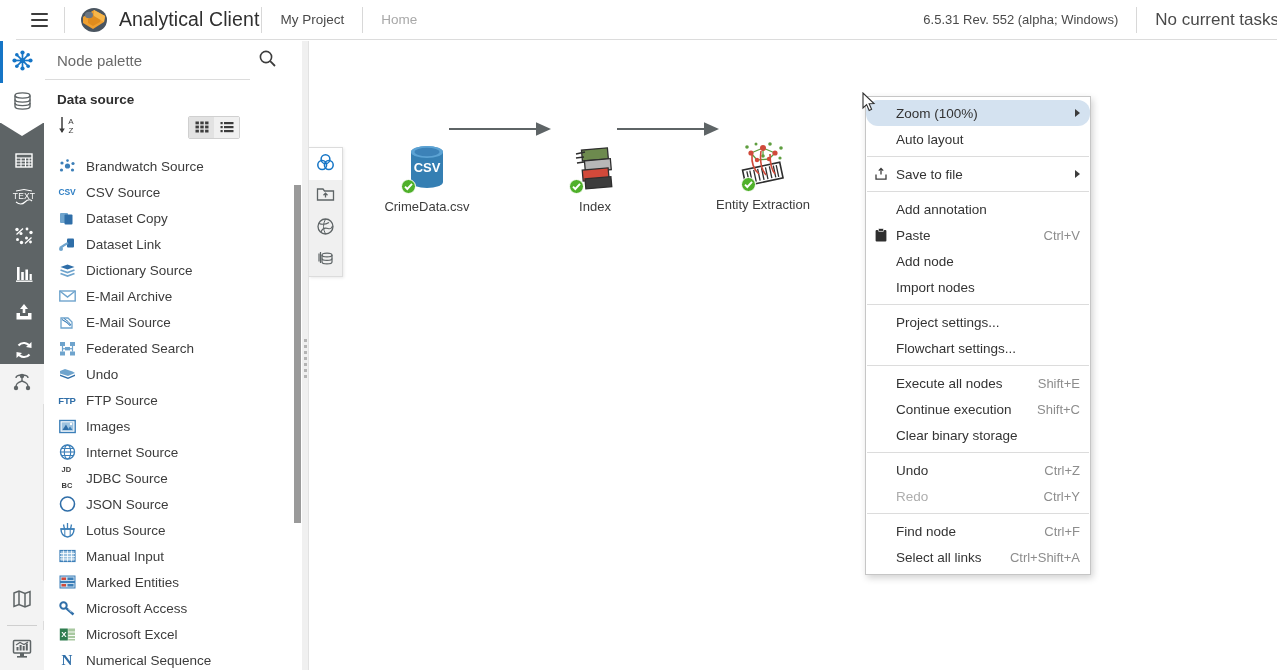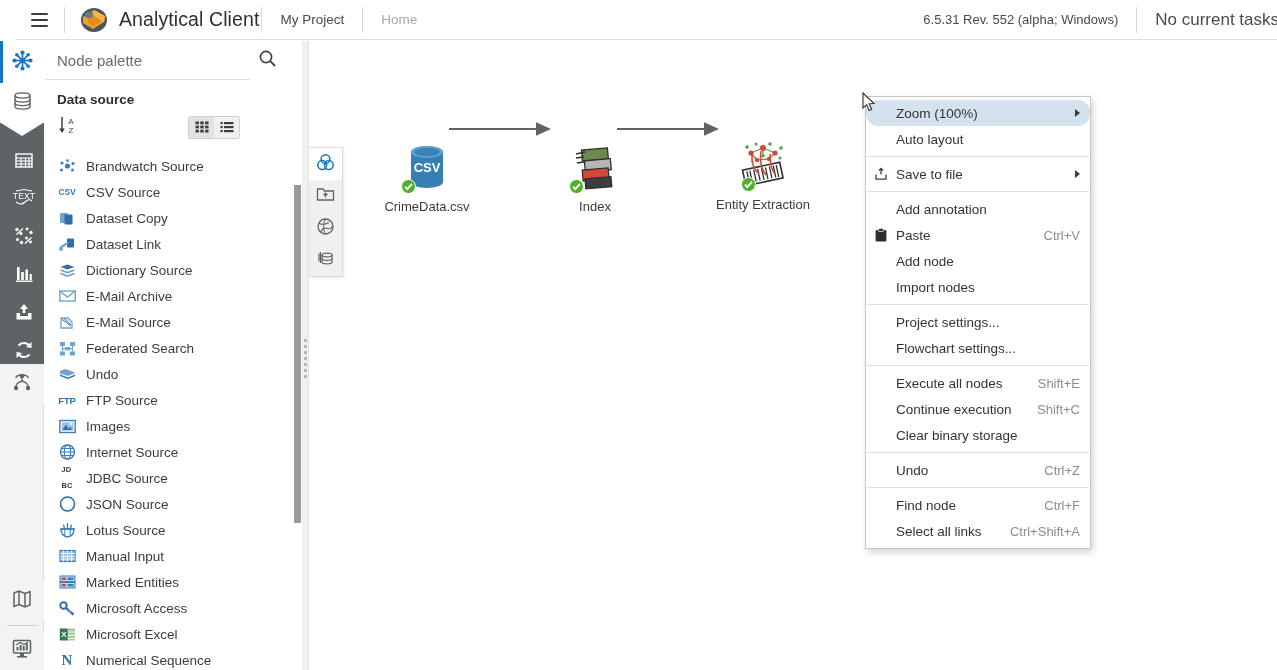--- a/index.html
+++ b/index.html
@@ -1005,20 +1005,25 @@
     <span class="mi-label">Clear binary storage</span>
   </div>
 
   <div class="mi-sep"></div>
 
   <div class="mi">
     <span class="mi-ico"></span>
     <span class="mi-label">Undo</span>
     <span class="mi-acc">Ctrl+Z</span>
   </div>
+  <div class="mi disabled">
+    <span class="mi-ico"></span>
+    <span class="mi-label">Redo</span>
+    <span class="mi-acc">Ctrl+Y</span>
+  </div>
 
   <div class="mi-sep"></div>
 
   <div class="mi">
     <span class="mi-ico"></span>
     <span class="mi-label">Find node</span>
     <span class="mi-acc">Ctrl+F</span>
   </div>
   <div class="mi">
     <span class="mi-ico"></span>

